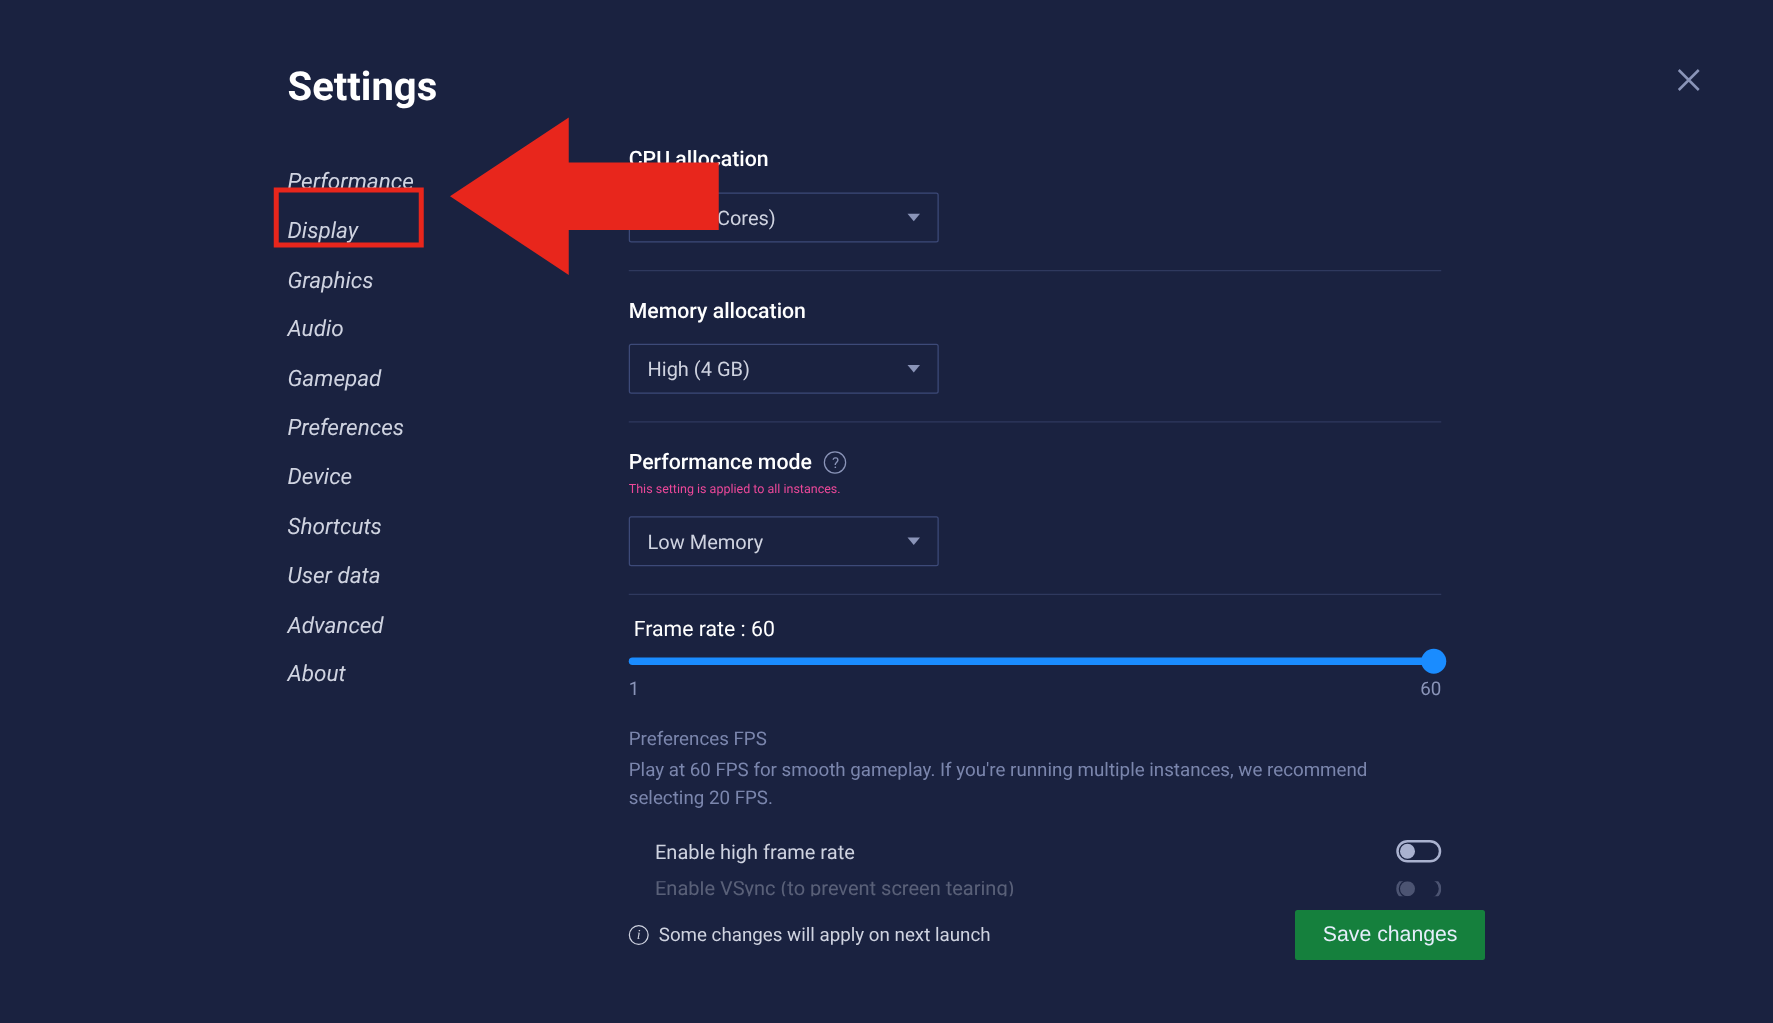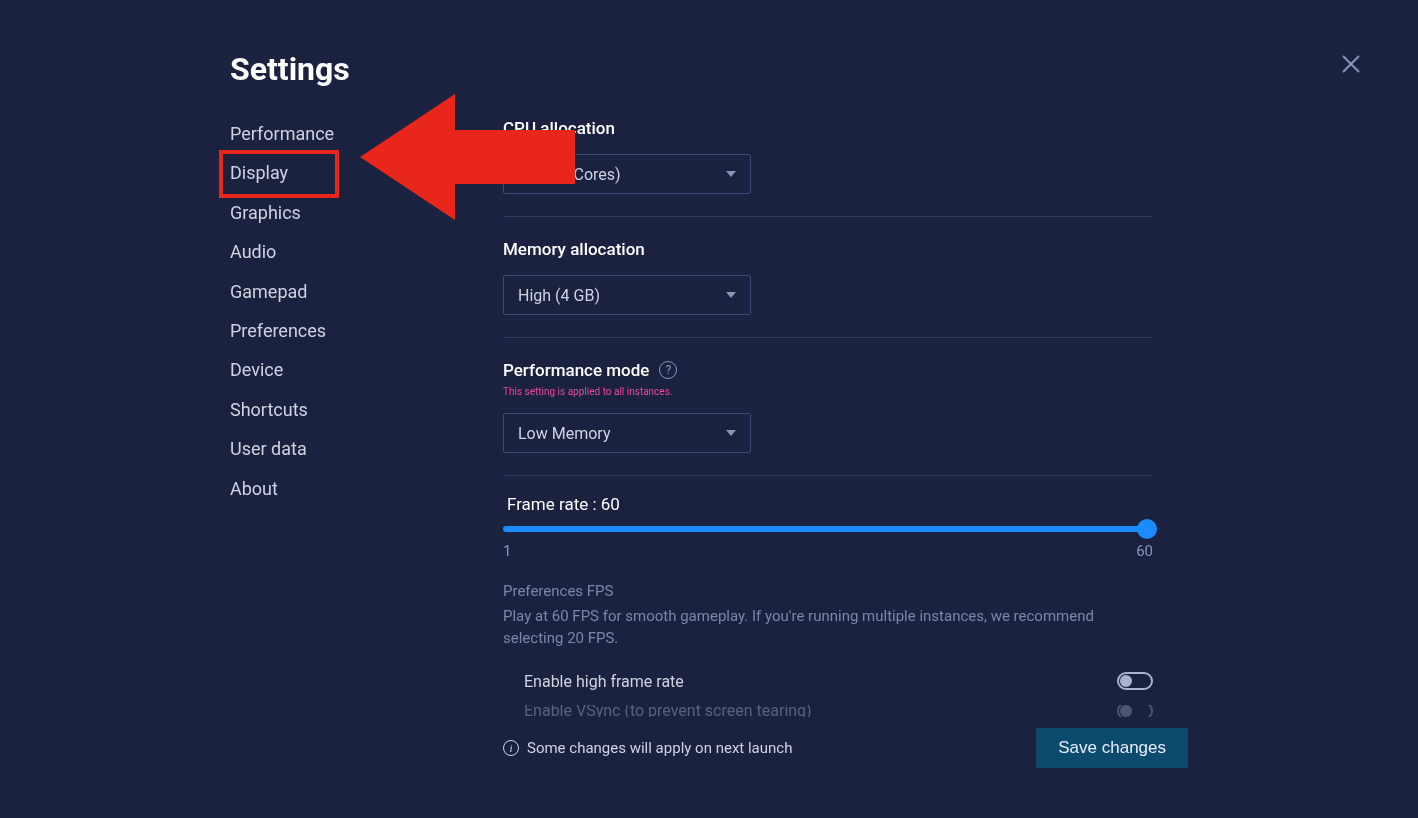--- a/index.html
+++ b/index.html
@@ -32,22 +32,23 @@
     position: absolute;
     left: 230px;
     top: 50px;
     font-size: 32px;
     font-weight: 700;
     color: #ffffff;
   }
   .sidebar {
     position: absolute;
     left: 230px;
-    top: 114px;
+    top: 126px;
     width: 170px;
+    font-style: italic;
   }
   .sidebar-item {
     font-size: 18px;
     color: #cfd3e0;
     padding: 8px 0;
     cursor: pointer;
     line-height: 1.3;
   }
   .content {
     position: absolute;
@@ -197,21 +198,21 @@
     border: 1.5px solid #cfd3e0;
     border-radius: 50%;
     display: inline-flex;
     align-items: center;
     justify-content: center;
     font-size: 11px;
     font-style: italic;
     font-family: Georgia, serif;
   }
   .save-btn {
-    background: #0c4a6e;
+    background: #15803d;
     color: #e6eefc;
     border: none;
     font-size: 17px;
     padding: 10px 22px;
     border-radius: 2px;
     cursor: pointer;
   }
   
   .annotation-arrow {
     position: absolute;
@@ -247,20 +248,21 @@
   <div class="sidebar">
     <div class="sidebar-item">Performance</div>
     <div class="sidebar-item">Display</div>
     <div class="sidebar-item">Graphics</div>
     <div class="sidebar-item">Audio</div>
     <div class="sidebar-item">Gamepad</div>
     <div class="sidebar-item">Preferences</div>
     <div class="sidebar-item">Device</div>
     <div class="sidebar-item">Shortcuts</div>
     <div class="sidebar-item">User data</div>
+    <div class="sidebar-item">Advanced</div>
     <div class="sidebar-item">About</div>
   </div>
 
   <div class="content">
 
     <div class="section">
       <div class="section-title">CPU allocation</div>
       <div class="select">
         <span>High (4 Cores)</span>
         <span class="caret"></span>

